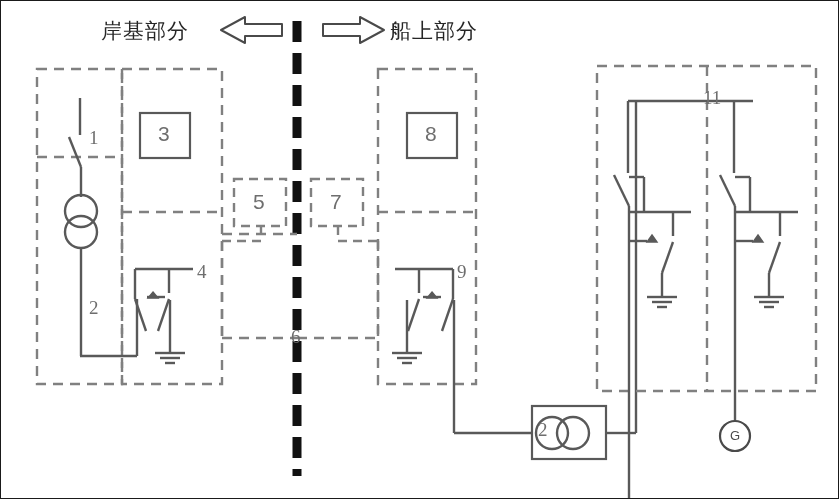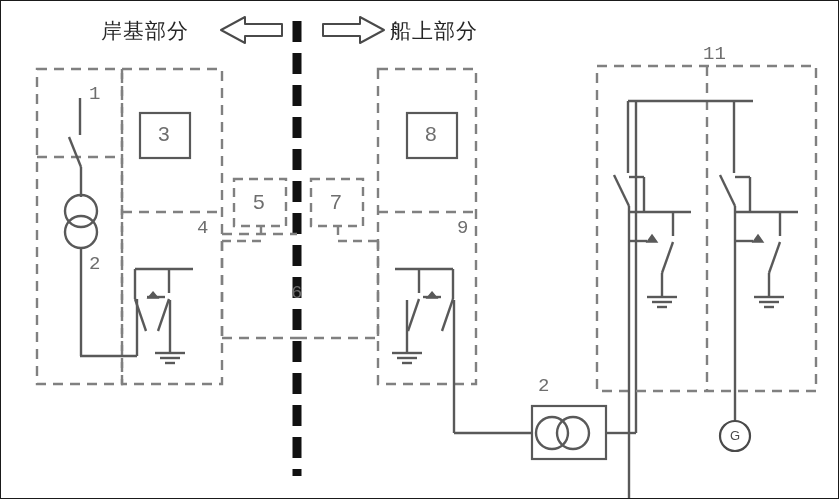--- a/index.html
+++ b/index.html
@@ -32,21 +32,22 @@
     color: #262626;
     letter-spacing: 1px;
     white-space: nowrap;
     font-family: "DejaVu Sans", sans-serif;
   }
   .num-label {
     position: absolute;
     font-size: 19px;
     color: #6e6e6e;
     white-space: nowrap;
-    font-family: Liberation Mono, monospace;
+    font-family: Liberation Serif, serif;
+    margin-top: 44px;
   }
   .box-num {
     position: absolute;
     font-size: 21px;
     color: #6e6e6e;
     white-space: nowrap;
     font-family: "Liberation Sans", sans-serif;
   }
   .gen-letter {
     position: absolute;

